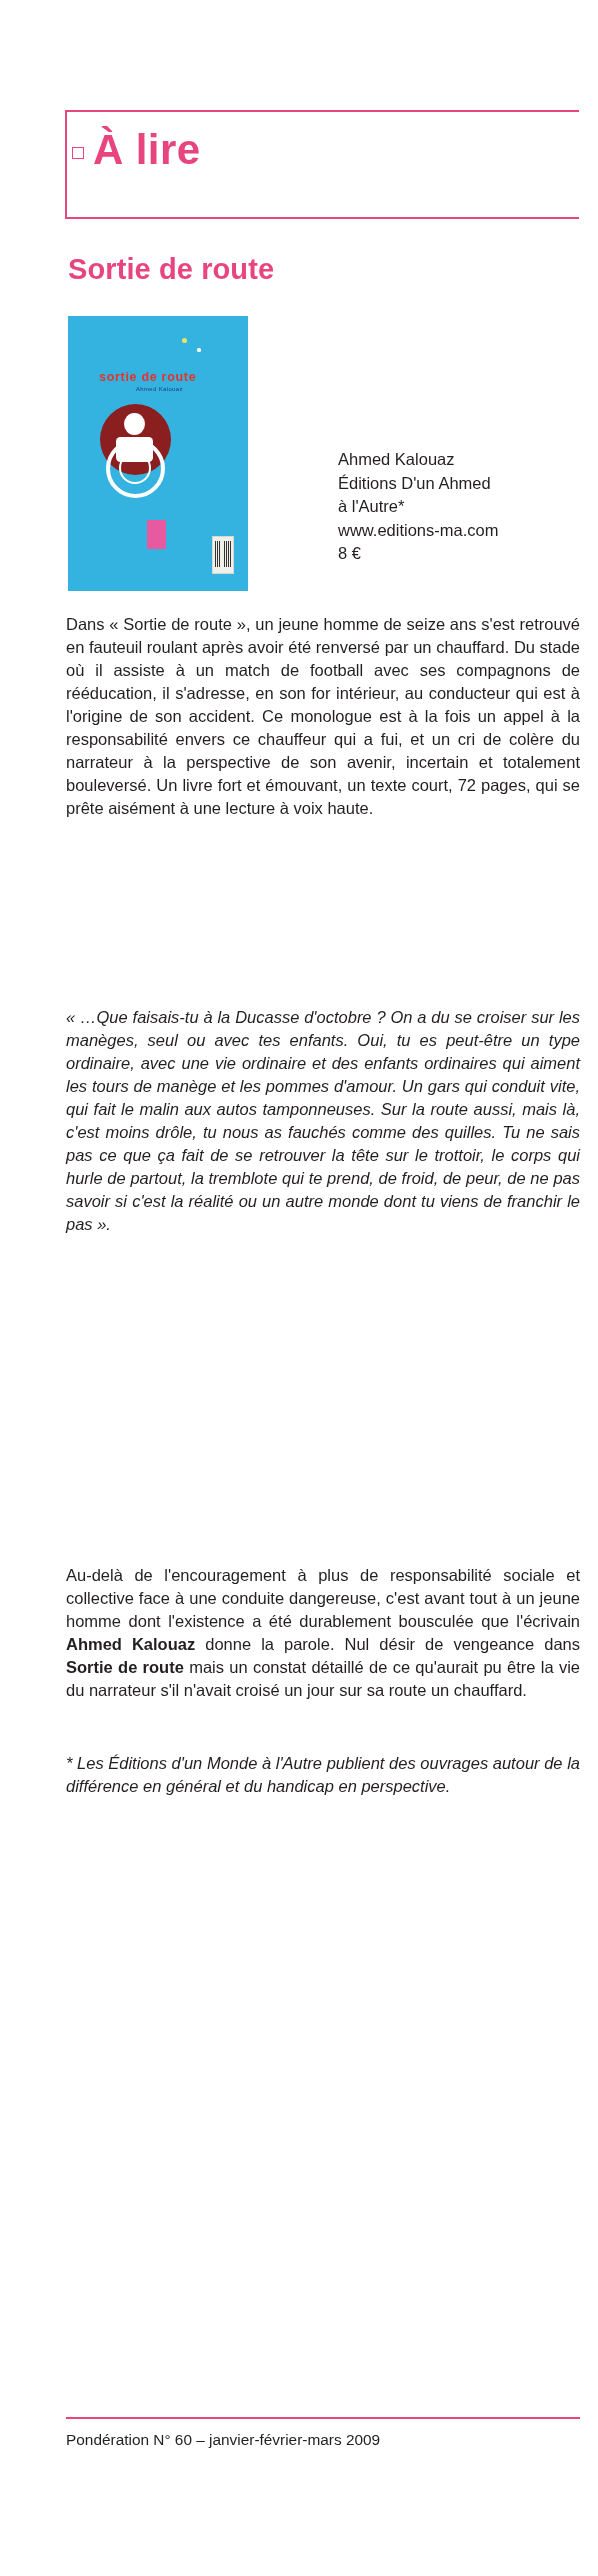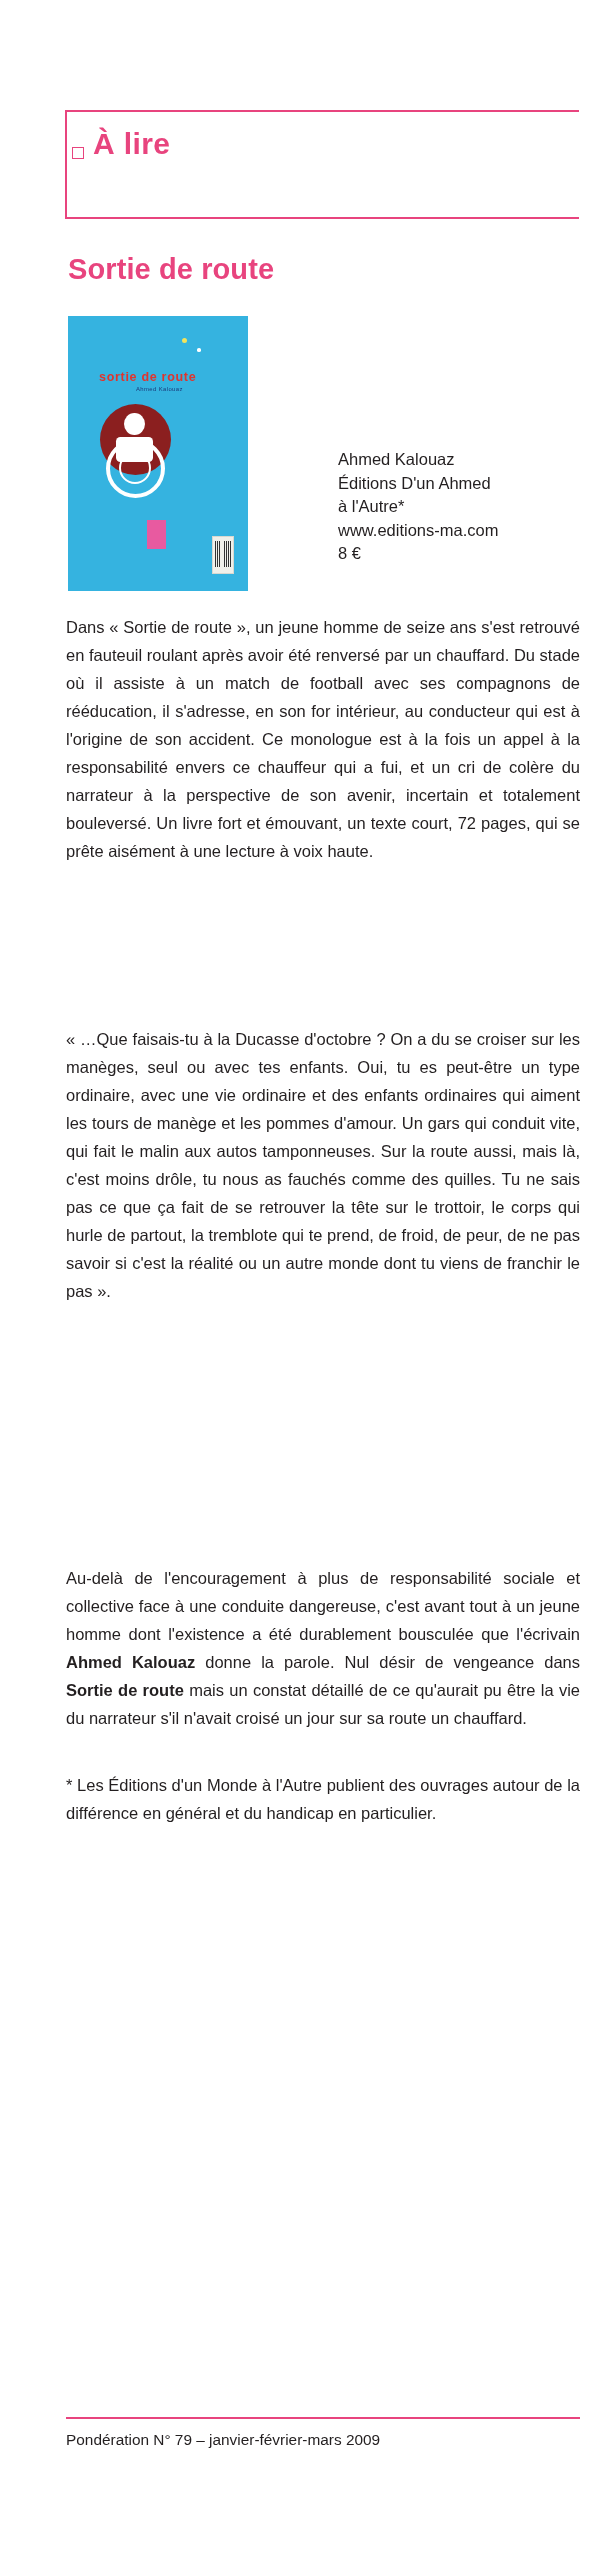--- a/index.html
+++ b/index.html
@@ -59,21 +59,21 @@
     top: 37px;
     width: 11.8px;
     height: 11.8px;
     border: 1.5px solid #e8447e;
     box-sizing: border-box;
   }
   .header-title {
     position: absolute;
     left: 28px;
     top: 19px;
-    font-size: 30px;
+    font-size: 42px;
     font-weight: bold;
     color: #e8447e;
     letter-spacing: 0.4px;
     line-height: 1;
   }
 
   
   .article-title {
     position: absolute;
     left: 68px;
@@ -227,27 +227,27 @@
   }
 
   
   .body-col {
     position: absolute;
     left: 66px;
     width: 514px;
   }
   .para {
     font-size: 16.5px;
-    line-height: 28px;
+    line-height: 23px;
     text-align: justify;
     color: #231f20;
     margin: 0;
   }
   .para-italic {
-    margin-top: 19px;
+    font-style: italic;
   }
   .p1 { top: 613px; }
   .p2 { top: 1006px; }
   .p3 { top: 1564px; }
   .p4 { top: 1752px; }
 
   .bold { font-weight: bold; }
 
   
   .footer-rule {
@@ -313,20 +313,20 @@
 
   <div class="body-col p2">
     <p class="para para-italic">« …Que faisais-tu à la Ducasse d'octobre ? On a du se croiser sur les manèges, seul ou avec tes enfants. Oui, tu es peut-être un type ordinaire, avec une vie ordinaire et des enfants ordinaires qui aiment les tours de manège et les pommes d'amour. Un gars qui conduit vite, qui fait le malin aux autos tamponneuses. Sur la route aussi, mais là, c'est moins drôle, tu nous as fauchés comme des quilles. Tu ne sais pas ce que ça fait de se retrouver la tête sur le trottoir, le corps qui hurle de partout, la tremblote qui te prend, de froid, de peur, de ne pas savoir si c'est la réalité ou un autre monde dont tu viens de franchir le pas ».</p>
   </div>
 
   <div class="body-col p3">
     <p class="para"><span>Au-delà de l'encouragement à plus de responsabilité sociale et collective face à une conduite dangereuse, c'est avant tout à un jeune homme dont l'existence a été durablement bousculée que l'écrivain </span><span class="bold">Ahmed Kalouaz</span><span> donne la parole. Nul désir de vengeance dans </span><span class="bold">Sortie de route</span><span> mais un constat détaillé de ce qu'aurait pu être la vie du narrateur s'il n'avait croisé un jour sur sa route un chauffard.</span></p>
   </div>
 
   <div class="body-col p4">
-    <p class="para para-italic">* Les Éditions d'un Monde à l'Autre publient des ouvrages autour de la différence en général et du handicap en particulier.</p>
+    <p class="para para-italic">* Les Éditions d'un Monde à l'Autre publient des ouvrages autour de la différence en général et du handicap en perspective.</p>
   </div>
 
   <div class="footer-rule"></div>
-  <div class="footer-text">Pondération N° 79 – janvier-février-mars 2009</div>
+  <div class="footer-text">Pondération N° 60 – janvier-février-mars 2009</div>
 
 </div>
 
 
 </body></html>

